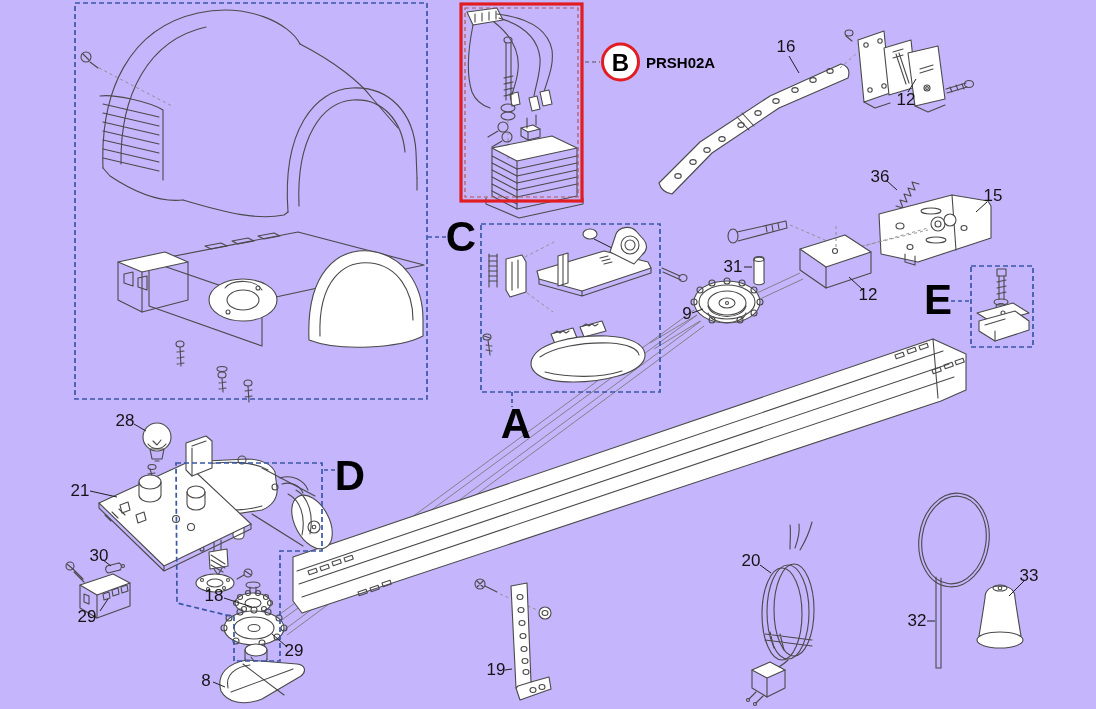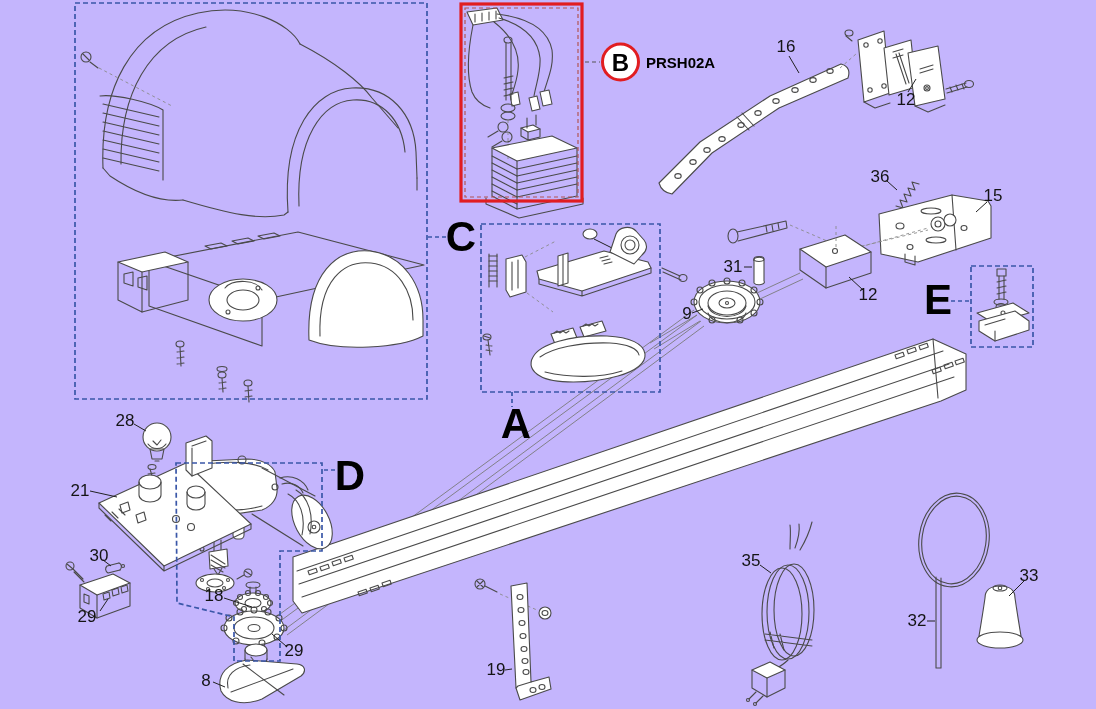--- a/index.html
+++ b/index.html
@@ -494,21 +494,21 @@
   <div class="num" style="left:868px;top:295px">12</div>
   <div class="num" style="left:687px;top:314px">9</div>
   <div class="num" style="left:125px;top:421px">28</div>
   <div class="num" style="left:80px;top:491px">21</div>
   <div class="num" style="left:99px;top:556px">30</div>
   <div class="num" style="left:87px;top:617px">29</div>
   <div class="num" style="left:214px;top:596px">18</div>
   <div class="num" style="left:294px;top:651px">29</div>
   <div class="num" style="left:206px;top:681px">8</div>
   <div class="num" style="left:496px;top:670px">19</div>
-  <div class="num" style="left:751px;top:561px">35</div>
+  <div class="num" style="left:751px;top:561px">20</div>
   <div class="num" style="left:917px;top:621px">32</div>
   <div class="num" style="left:1029px;top:576px">33</div>
 
   <div class="letter" style="left:516px;top:424px">A</div>
   <div class="letter" style="left:461px;top:237px">C</div>
   <div class="letter" style="left:350px;top:476px">D</div>
   <div class="letter" style="left:938px;top:300px">E</div>
 
   <div class="bwrap" style="left:601px;top:62px">
     <div class="bcircle">B</div>

